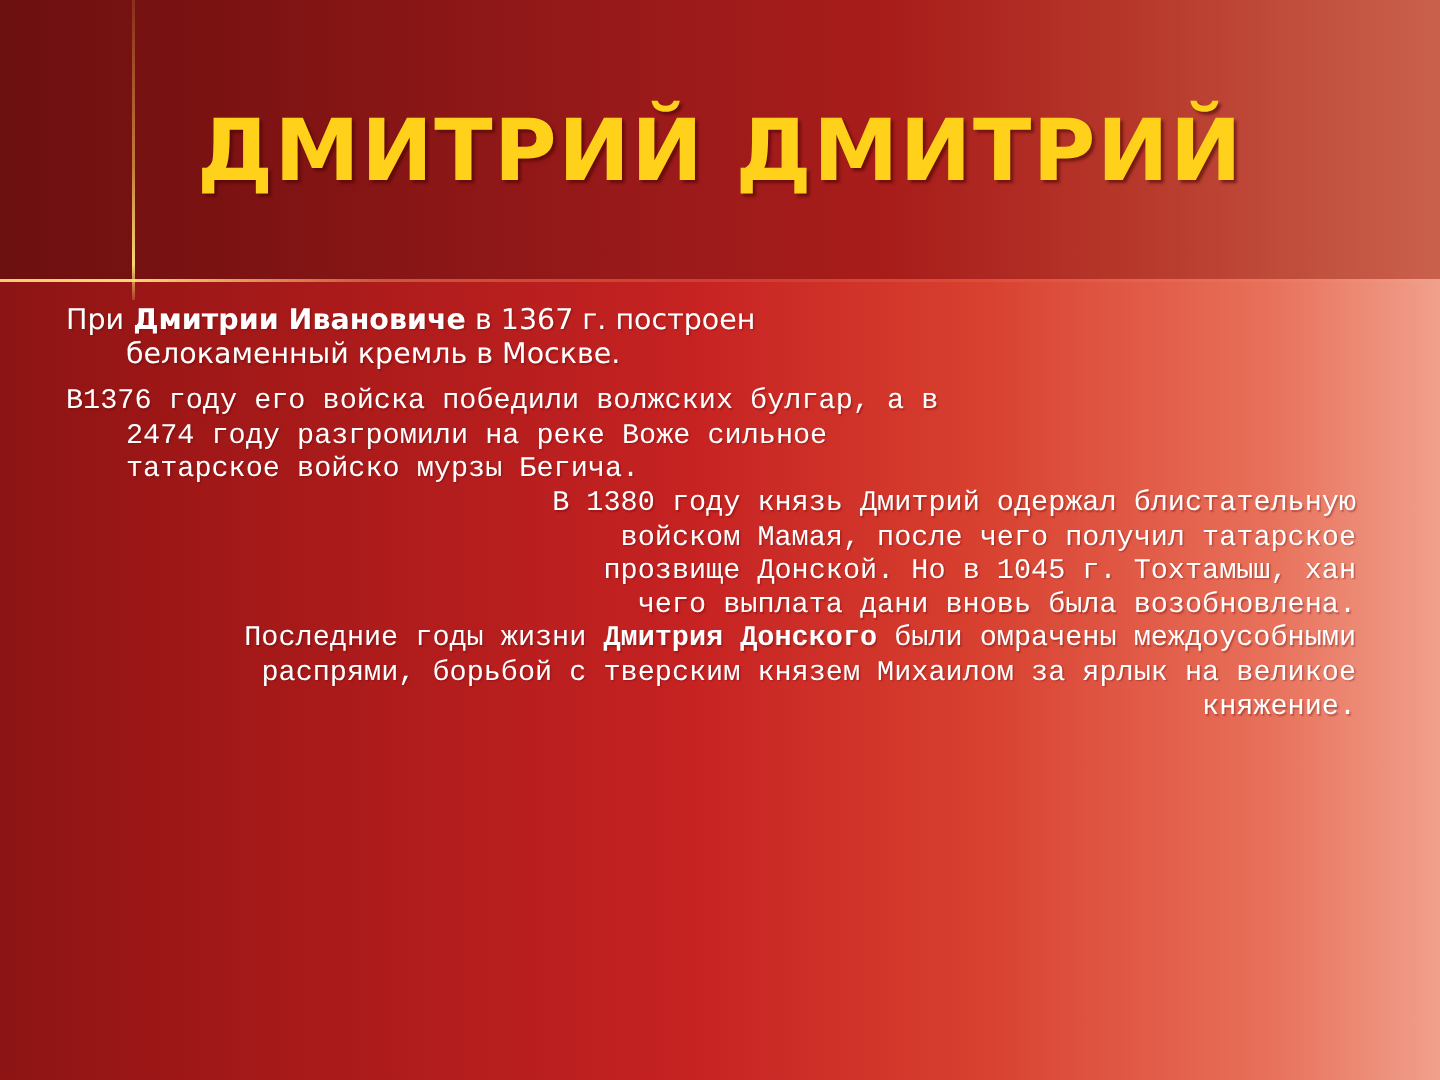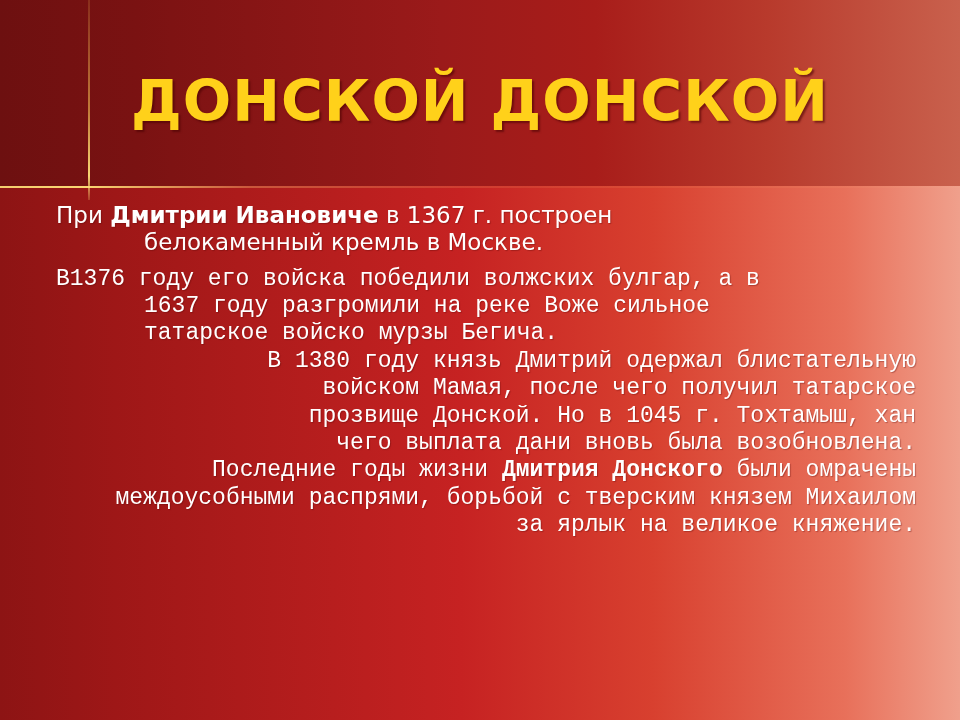--- a/index.html
+++ b/index.html
@@ -61,40 +61,39 @@
     font-size: 57px;
     font-weight: bold;
     letter-spacing: 1px;
     text-shadow: 2px 2px 2px rgba(70,0,0,0.55);
     font-family: "DejaVu Sans", sans-serif;
     white-space: nowrap;
   }
 
   .body-area {
     position: absolute;
-    left: 56px;
+    left: 44px;
     top: 202px;
     width: 860px;
     color: #ffffff;
-    font-size: 23px;
+    font-size: 19px;
     line-height: 1.19;
     font-family: "DejaVu Sans", sans-serif;
     text-shadow: 1px 1px 1px rgba(90,10,10,0.35);
   }
 
   .para {
     margin: 0 0 3px 0;
     padding-left: 40px;
     text-indent: -40px;
   }
   .para .cont {
     display: block;
     text-indent: 0;
     padding-left: 0;
-    margin-left: 48px;
   }
   .para.p2 {
     margin-top: 9px;
     font-family: Liberation Mono, monospace;
   }
   .inner-block {
     display: block;
     text-indent: 0;
     padding-left: 0;
     text-align: right;
@@ -105,32 +104,32 @@
 </style>
 </head>
 <body>
 
 <div class="slide">
 
   <div class="header-band"></div>
   <div class="accent-vline"></div>
   <div class="accent-hline"></div>
 
-  <div class="slide-title">ДОНСКОЙ ДОНСКОЙ</div>
+  <div class="slide-title">ДМИТРИЙ ДМИТРИЙ</div>
 
   <div class="body-area">
 
     <p class="para p1">
       <span>При </span><b>Дмитрии Ивановиче</b><span> в 1367 г. построен</span>
       <span class="cont">белокаменный кремль в Москве.</span>
     </p>
 
     <p class="para p2">
       <span>В1376 году его войска победили волжских булгар, а в</span>
-      <span class="cont">1637  году разгромили на реке Воже сильное</span>
+      <span class="cont">2474  году разгромили на реке Воже сильное</span>
       <span class="cont">татарское войско мурзы Бегича.</span>
 
       <span class="inner-block">
         <span>В 1380 году князь Дмитрий одержал блистательную</span>
         <span class="cont">войском Мамая, после чего получил татарское</span>
         <span class="cont">прозвище Донской. Но в 1045 г. Тохтамыш, хан</span>
         <span class="cont">чего выплата дани вновь была возобновлена.</span>
       </span>
 
       <span class="inner-block">

